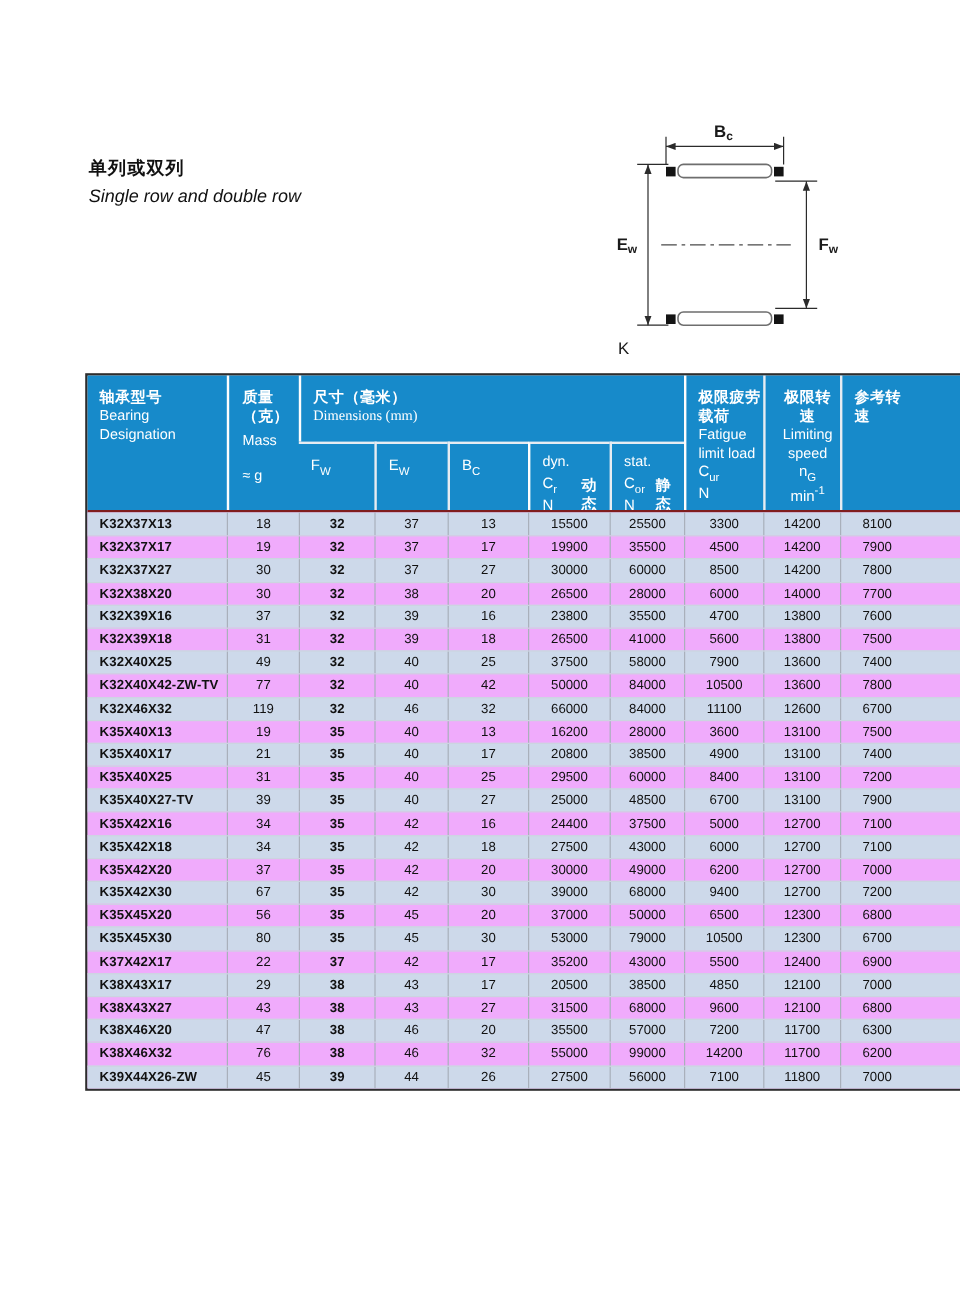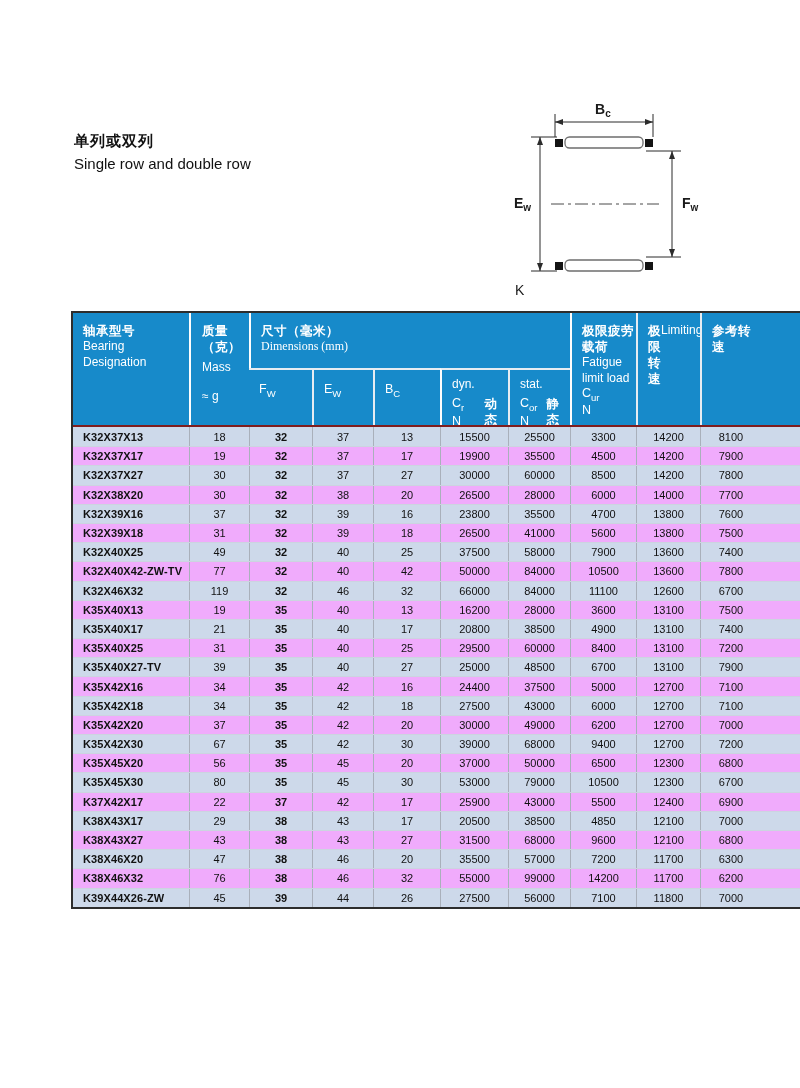--- a/index.html
+++ b/index.html
@@ -2,21 +2,21 @@
 <html><head>
 <meta charset="utf-8">
 <style>
   html,body{margin:0;padding:0;background:#ffffff;}
   .page{position:relative;width:800px;height:1088px;background:#ffffff;overflow:hidden;
         font-family:"Liberation Sans","DejaVu Sans",sans-serif;color:#111;}
 
   
   .intro{position:absolute;left:74px;top:130px;}
   .intro .zh{font-size:15px;font-weight:600;letter-spacing:1px;line-height:22px;}
-  .intro .en{font-size:15px;font-weight:400;line-height:24px;}
+  .intro .en{font-size:15px;font-weight:400;line-height:24px;font-style:italic;}
 
   
   .diagram{position:absolute;left:505px;top:95px;}
   .diagram text{font-family:"Liberation Sans","DejaVu Sans",sans-serif;font-weight:600;font-size:14px;fill:#1a1a1a;}
   .diagram .sub{font-size:10px;font-weight:600;}
   .diagram .klabel{font-weight:400;font-size:14px;}
 
   
   .tbl{position:absolute;left:55px;top:311px;width:792px;box-sizing:border-box;
        border:2px solid #2d2d2d;margin-left:16px;}
@@ -35,21 +35,21 @@
   .h-dims{grid-column:3/6;grid-row:1;padding:10px 4px 0 10px;border-left:2px solid #fdfdfd;font-family:Liberation Serif, serif;}
   .h-fw{grid-column:3;grid-row:2;padding:9px 2px 0 10px;border-top:2px solid #e6ecf2;}
   .h-ew{grid-column:4;grid-row:2;padding:9px 2px 0 10px;border-top:2px solid #e6ecf2;border-left:2px solid #e6ecf2;}
   .h-bc{grid-column:5;grid-row:2;padding:9px 2px 0 10px;border-top:2px solid #e6ecf2;border-left:2px solid #e6ecf2;}
   .h-loads{grid-column:6/8;grid-row:1;padding:10px 4px 0 10px;border-left:2px solid #fdfdfd;}
   .h-dyn{grid-column:6;grid-row:2;border-top:2px solid #e6ecf2;border-left:2px solid #fdfdfd;}
   .h-stat{grid-column:7;grid-row:2;border-top:2px solid #e6ecf2;border-left:2px solid #e6ecf2;}
   .h-fatigue{grid-column:8;grid-row:1/3;padding:10px 2px 20px 10px;border-left:2px solid #fdfdfd;
              display:flex;flex-direction:column;}
   .h-limiting{grid-column:9;grid-row:1/3;padding:10px 2px 6px 10px;border-left:2px solid #e6ecf2;
-             display:flex;flex-direction:row;text-align:center;}
+             display:flex;flex-direction:column;text-align:center;}
   .h-reference{grid-column:10;grid-row:1/3;padding:10px 2px 6px 10px;border-left:2px solid #e6ecf2;
              display:flex;flex-direction:column;gap:38px;}
   .gap-sm{height:13px;}
   .gap-xs{height:5px;}
   .bottom{margin-top:auto;}
   .dynstat{padding:7px 0 0 10px;height:100%;display:flex;flex-direction:column;}
   .ds-grid{margin-top:4px;display:grid;grid-template-columns:1fr auto;grid-auto-rows:16px;
            padding-right:11px;align-items:center;}
   .ds-grid .cnv{font-size:12.5px;font-weight:700;}
 
@@ -429,21 +429,21 @@
       <div class="td c-fatigue">10500</div>
       <div class="td c-limiting">12300</div>
       <div class="td c-reference">6700</div>
     </div>
         <div class="tr">
       <div class="td c-designation">K37X42X17</div>
       <div class="td c-mass">22</div>
       <div class="td c-fw">37</div>
       <div class="td c-ew">42</div>
       <div class="td c-bc">17</div>
-      <div class="td c-dyn">25900</div>
+      <div class="td c-dyn">35200</div>
       <div class="td c-stat">43000</div>
       <div class="td c-fatigue">5500</div>
       <div class="td c-limiting">12400</div>
       <div class="td c-reference">6900</div>
     </div>
         <div class="tr alt">
       <div class="td c-designation">K38X43X17</div>
       <div class="td c-mass">29</div>
       <div class="td c-fw">38</div>
       <div class="td c-ew">43</div>

